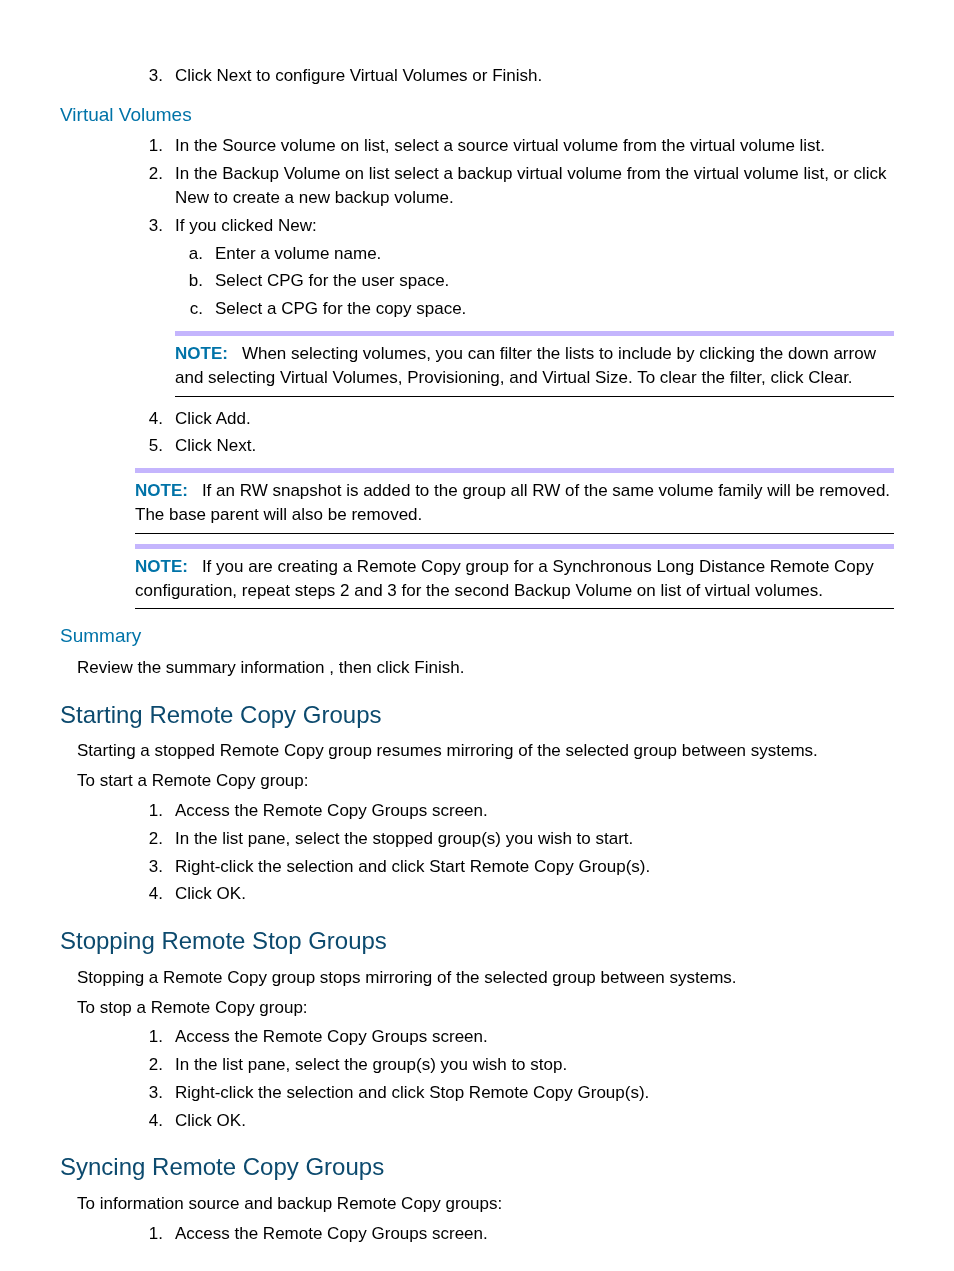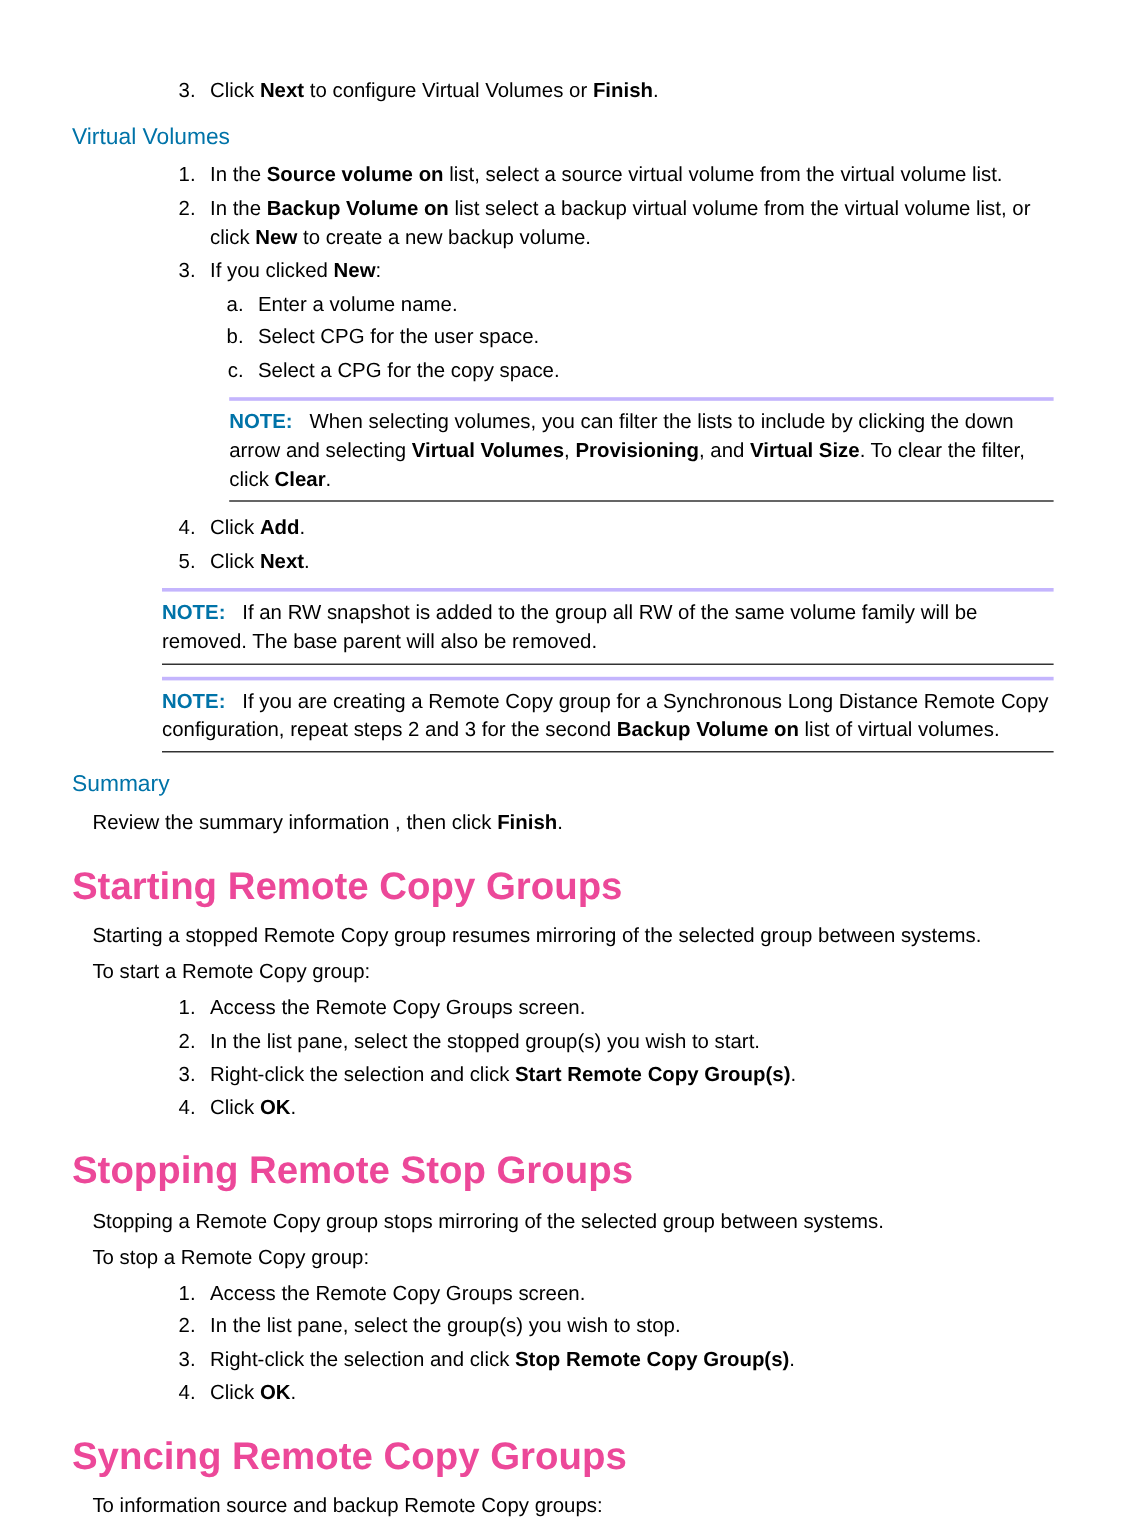--- a/index.html
+++ b/index.html
@@ -7,23 +7,23 @@
     font-size: 17px;
     line-height: 1.4;
     color: #000;
     margin: 0;
     padding: 60px 60px 40px 60px;
     width: 954px;
     box-sizing: border-box;
   }
   h2.section {
     font-family: Arial, Helvetica, sans-serif;
-    font-weight: bold;
-    color: #ec4899;
-    font-size: 32px;
+    font-weight: normal;
+    color: #0c4a6e;
+    font-size: 24px;
     margin: 18px 0 8px 0;
   }
   h3.subsection {
     font-family: Arial, Helvetica, sans-serif;
     font-weight: normal;
     color: #0073a8;
     font-size: 19px;
     margin: 14px 0 6px 0;
   }
   ol {
@@ -41,34 +41,34 @@
     left: 0;
     width: 28px;
     text-align: right;
   }
   ol.alpha > li > .num {
     width: 28px;
     text-align: right;
   }
   .indent-1 { margin-left: 75px; }
   .note-box {
-    border-top: 3px solid #c4b5fd;
+    border-top: 5px solid #c4b5fd;
     border-bottom: 1px solid #000;
     padding: 6px 0;
-    margin: 10px 16px;
+    margin: 10px 0;
   }
   .note-label {
     color: #0073a8;
     font-weight: bold;
     margin-right: 14px;
   }
   .para {
     margin: 6px 17px;
   }
-  b { font-weight: bold; }
+  b { font-weight: normal; }
 </style>
 </head>
 <body>
 
 <ol class="indent-1">
   <li><span class="num">3.</span>
     <span>Click </span><b>Next</b><span> to configure Virtual Volumes or </span><b>Finish</b><span>.</span>
   </li>
 </ol>
 

